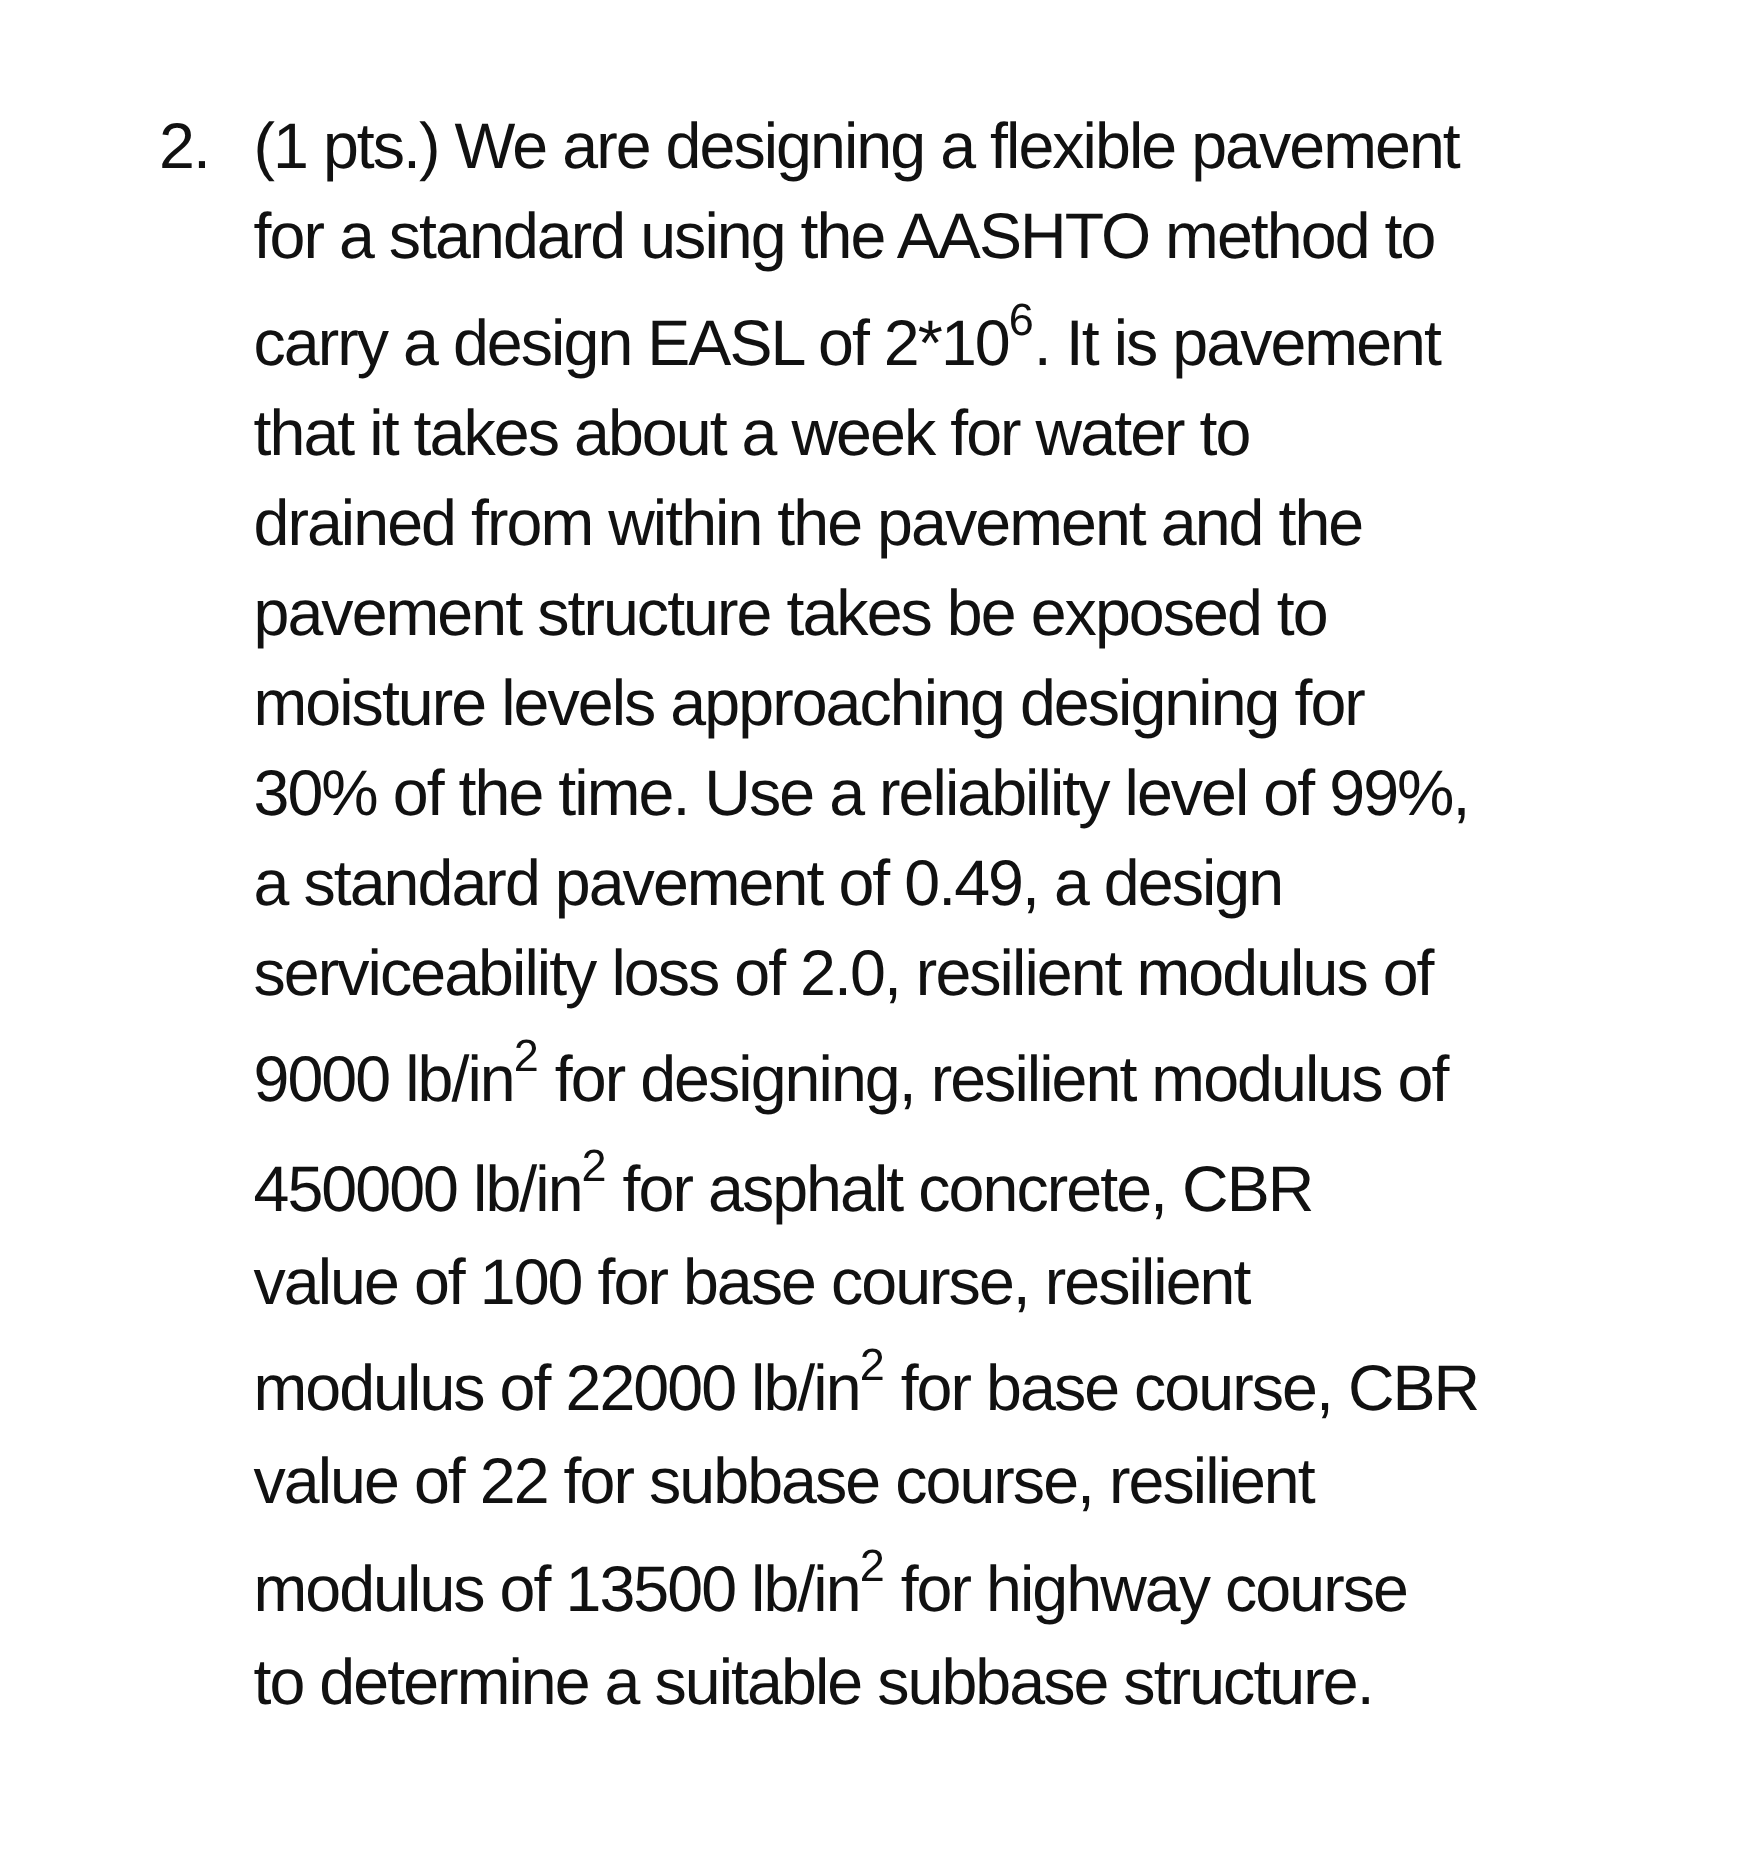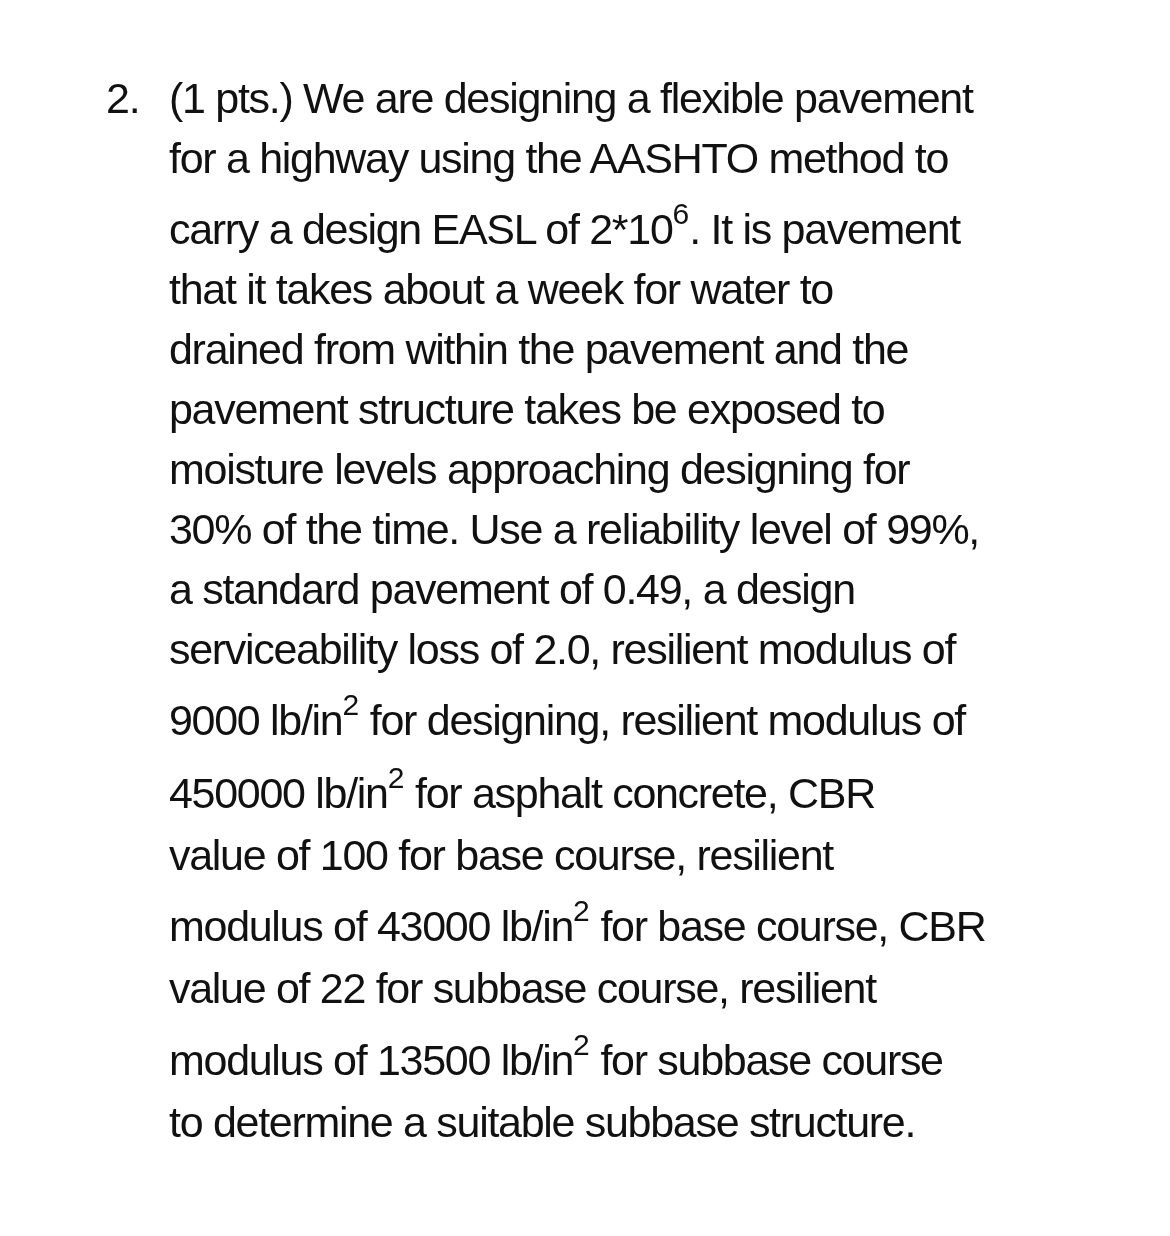--- a/index.html
+++ b/index.html
@@ -10,29 +10,29 @@
   .line { position: absolute; left: 169px; font-size: 43px; white-space: nowrap; letter-spacing: -1.3px; line-height: 60px; }
   sup { font-size: 30px; line-height: 0; vertical-align: 0; position: relative; top: -20px; letter-spacing: 0; }
 </style>
 </head>
 <body>
 
 <div class="question">
   <div class="num">2.</div>
 
   <div class="line" style="top:68px">(1 pts.) We are designing a flexible pavement</div>
-  <div class="line" style="top:128px">for a highway using the AASHTO method to</div>
+  <div class="line" style="top:128px">for a standard using the AASHTO method to</div>
   <div class="line" style="top:199px"><span>carry a design EASL of 2*10</span><sup>6</sup><span>. It is pavement</span></div>
   <div class="line" style="top:259px">that it takes about a week for water to</div>
   <div class="line" style="top:319px">drained from within the pavement and the</div>
   <div class="line" style="top:379px">pavement structure takes be exposed to</div>
   <div class="line" style="top:439px">moisture levels approaching designing for</div>
   <div class="line" style="top:499px">30% of the time. Use a reliability level of 99%,</div>
   <div class="line" style="top:559px">a standard pavement of 0.49, a design</div>
   <div class="line" style="top:619px">serviceability loss of 2.0, resilient modulus of</div>
   <div class="line" style="top:690px"><span>9000 lb/in</span><sup>2</sup><span> for designing, resilient modulus of</span></div>
   <div class="line" style="top:763px"><span>450000 lb/in</span><sup>2</sup><span> for asphalt concrete, CBR</span></div>
   <div class="line" style="top:825px">value of 100 for base course, resilient</div>
-  <div class="line" style="top:896px"><span>modulus of 43000 lb/in</span><sup>2</sup><span> for base course, CBR</span></div>
+  <div class="line" style="top:896px"><span>modulus of 22000 lb/in</span><sup>2</sup><span> for base course, CBR</span></div>
   <div class="line" style="top:958px">value of 22 for subbase course, resilient</div>
-  <div class="line" style="top:1030px"><span>modulus of 13500 lb/in</span><sup>2</sup><span> for subbase course</span></div>
+  <div class="line" style="top:1030px"><span>modulus of 13500 lb/in</span><sup>2</sup><span> for highway course</span></div>
   <div class="line" style="top:1092px">to determine a suitable subbase structure.</div>
 </div>
 
 </body></html>

